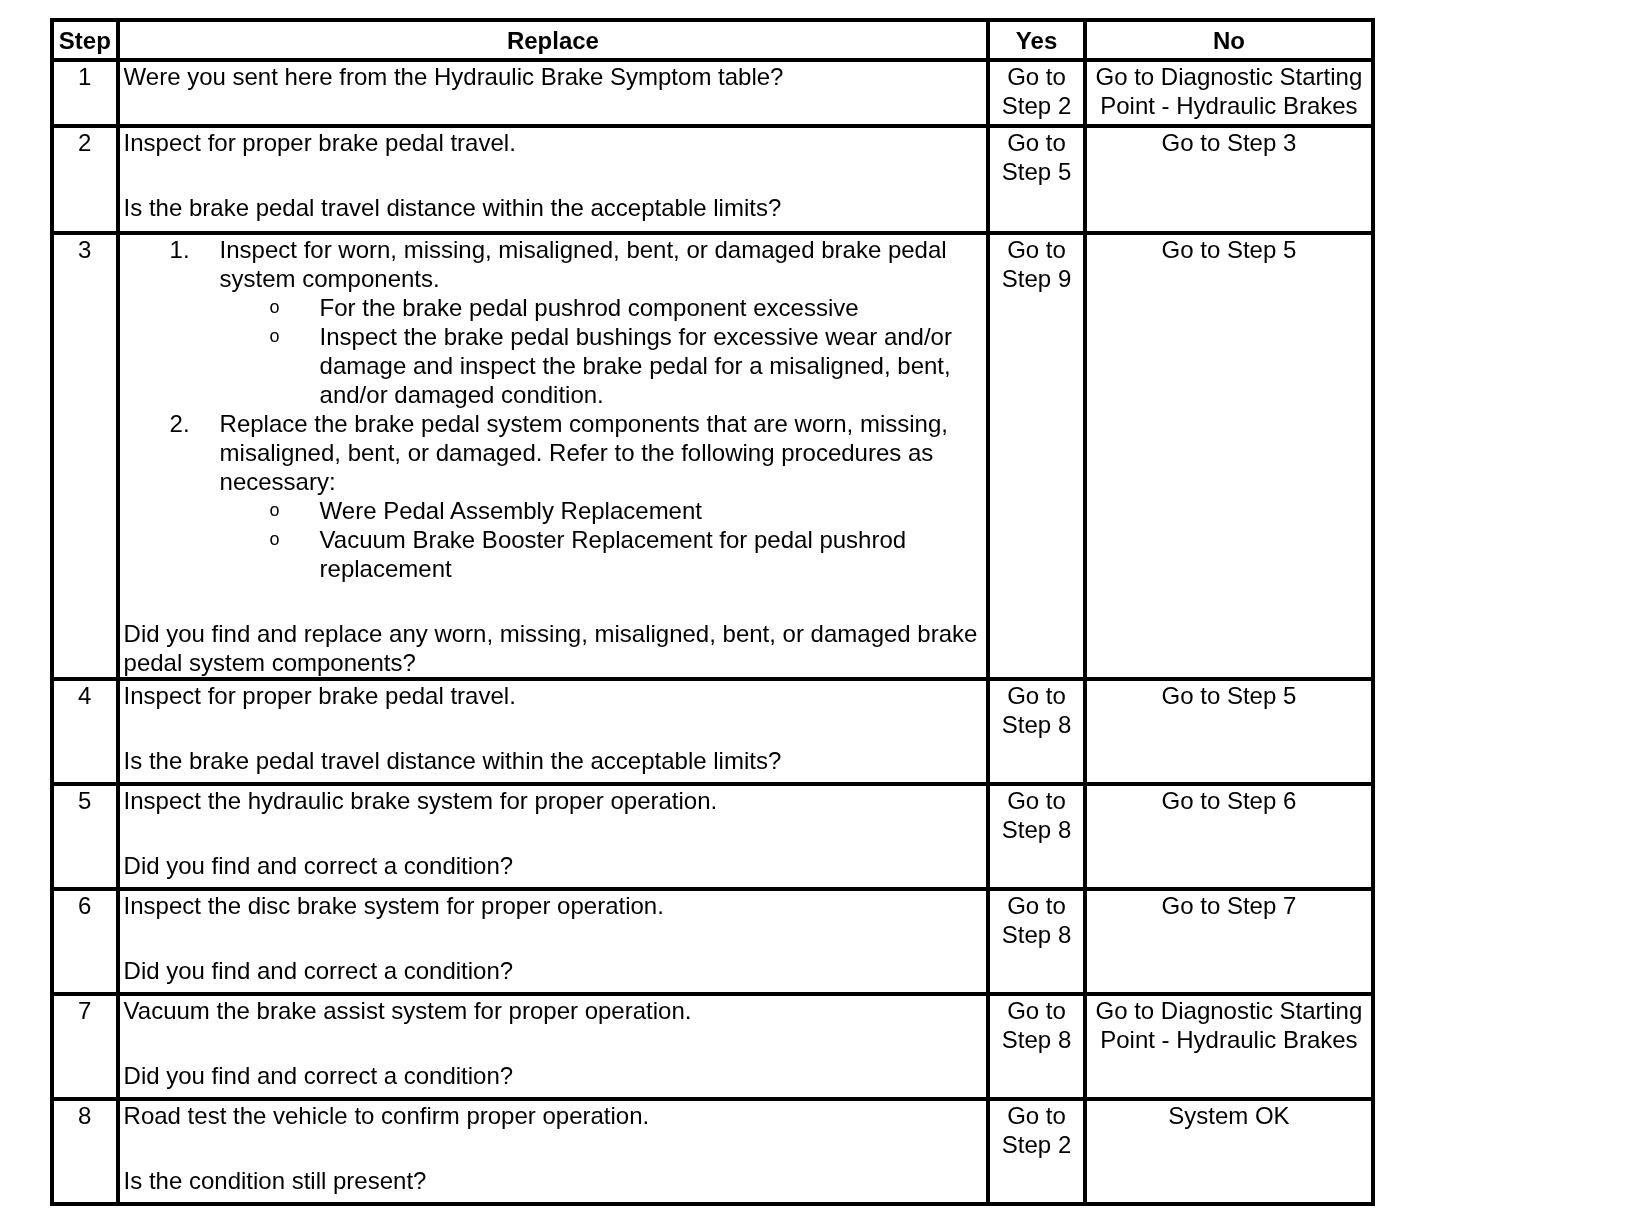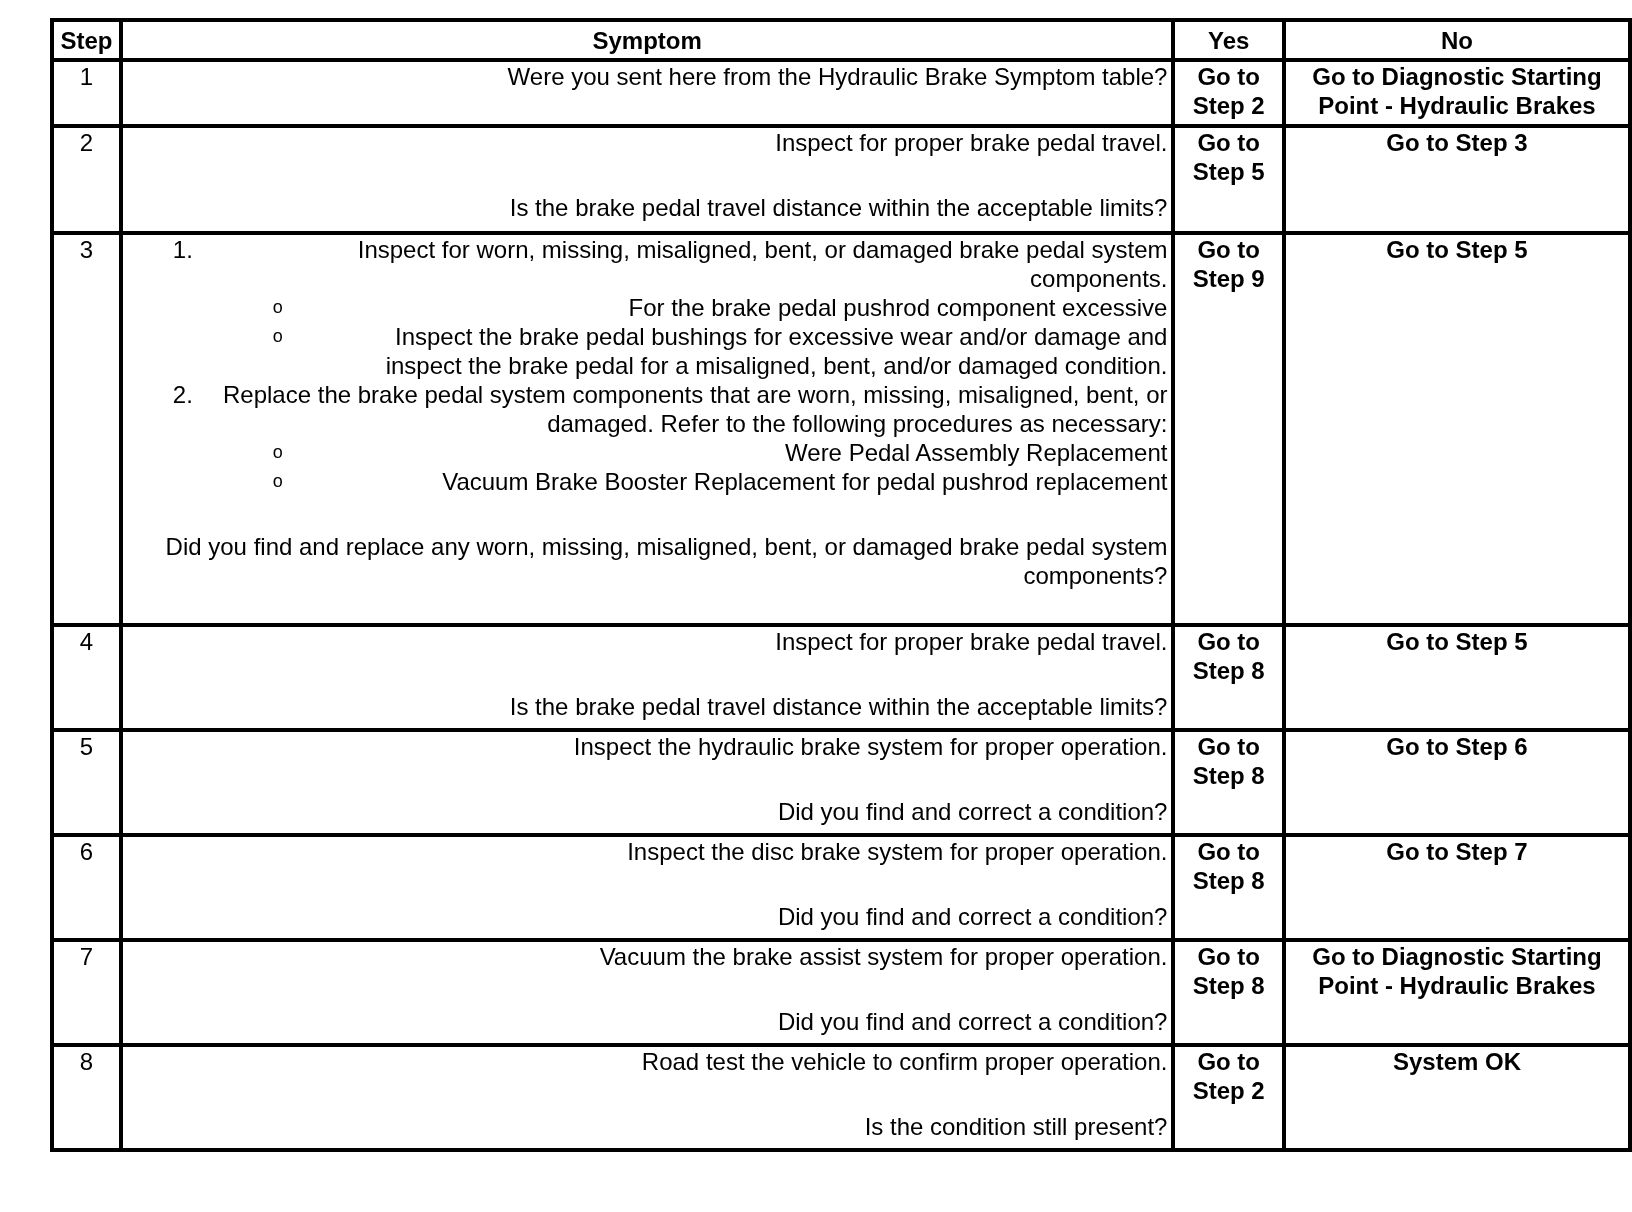--- a/index.html
+++ b/index.html
@@ -1,34 +1,34 @@
 <!DOCTYPE html>
 <html><head>
 <meta charset="utf-8">
 <style>
   html, body { margin: 0; padding: 0; background: #ffffff; }
   body { width: 1632px; height: 1212px; position: relative; overflow: hidden;
          font-family: "Liberation Sans", sans-serif; color: #000; }
   table.diag {
     position: absolute; left: 50px; top: 18px;
-    width: 1582px; border-collapse: collapse;
+    width: 1325px; border-collapse: collapse;
     font-size: 24px; line-height: 29px;
   }
   table.diag th, table.diag td {
     border: 4px solid #000; padding: 0 4px; vertical-align: top;
   }
   table.diag th { font-weight: bold; text-align: center; vertical-align: middle; height: 36px; }
   col.c-step { width: 66px; }
   col.c-action { width: 1010px; }
   col.c-yes { width: 106px; }
   col.c-no { width: 332px; }
   td.step { text-align: center; vertical-align: middle; }
-  td.yes, td.no { text-align: center; vertical-align: bottom; font-weight: bold; }
+  td.yes, td.no { text-align: center; vertical-align: bottom; }
   td.yes.top, td.no.top { vertical-align: top; }
-  td.action { padding-left: 2px; text-align: right; }
+  td.action { padding-left: 2px; }
   .gap2 { height: 36px; }
   ol.steps { margin: 0; padding: 0 0 0 96px; list-style: none; }
   ol.steps > li { position: relative; }
   ol.steps > li .num { position: absolute; left: -50px; }
   ul.sub { margin: 0; padding: 0 0 0 100px; list-style: none; }
   ul.sub > li { position: relative; }
   ul.sub > li .bullet { position: absolute; left: -50px; font-size: 18px; }
   tr.r1 td { height: 62px; }
   tr.r2 td { height: 103px; }
   tr.r3 td { height: 388px; }
@@ -40,21 +40,21 @@
 <table class="diag">
   <colgroup>
     <col class="c-step">
       <col class="c-action">
       <col class="c-yes">
       <col class="c-no">
   </colgroup>
   <thead>
     <tr>
       <th>Step</th>
-      <th>Symptom</th>
+      <th>Replace</th>
       <th>Yes</th>
       <th>No</th>
     </tr>
   </thead>
   <tbody>
 
     <tr class="r1">
       <td class="step">1</td>
       <td class="action">
         <div>Were you sent here from the Hydraulic Brake Symptom table?</div>

